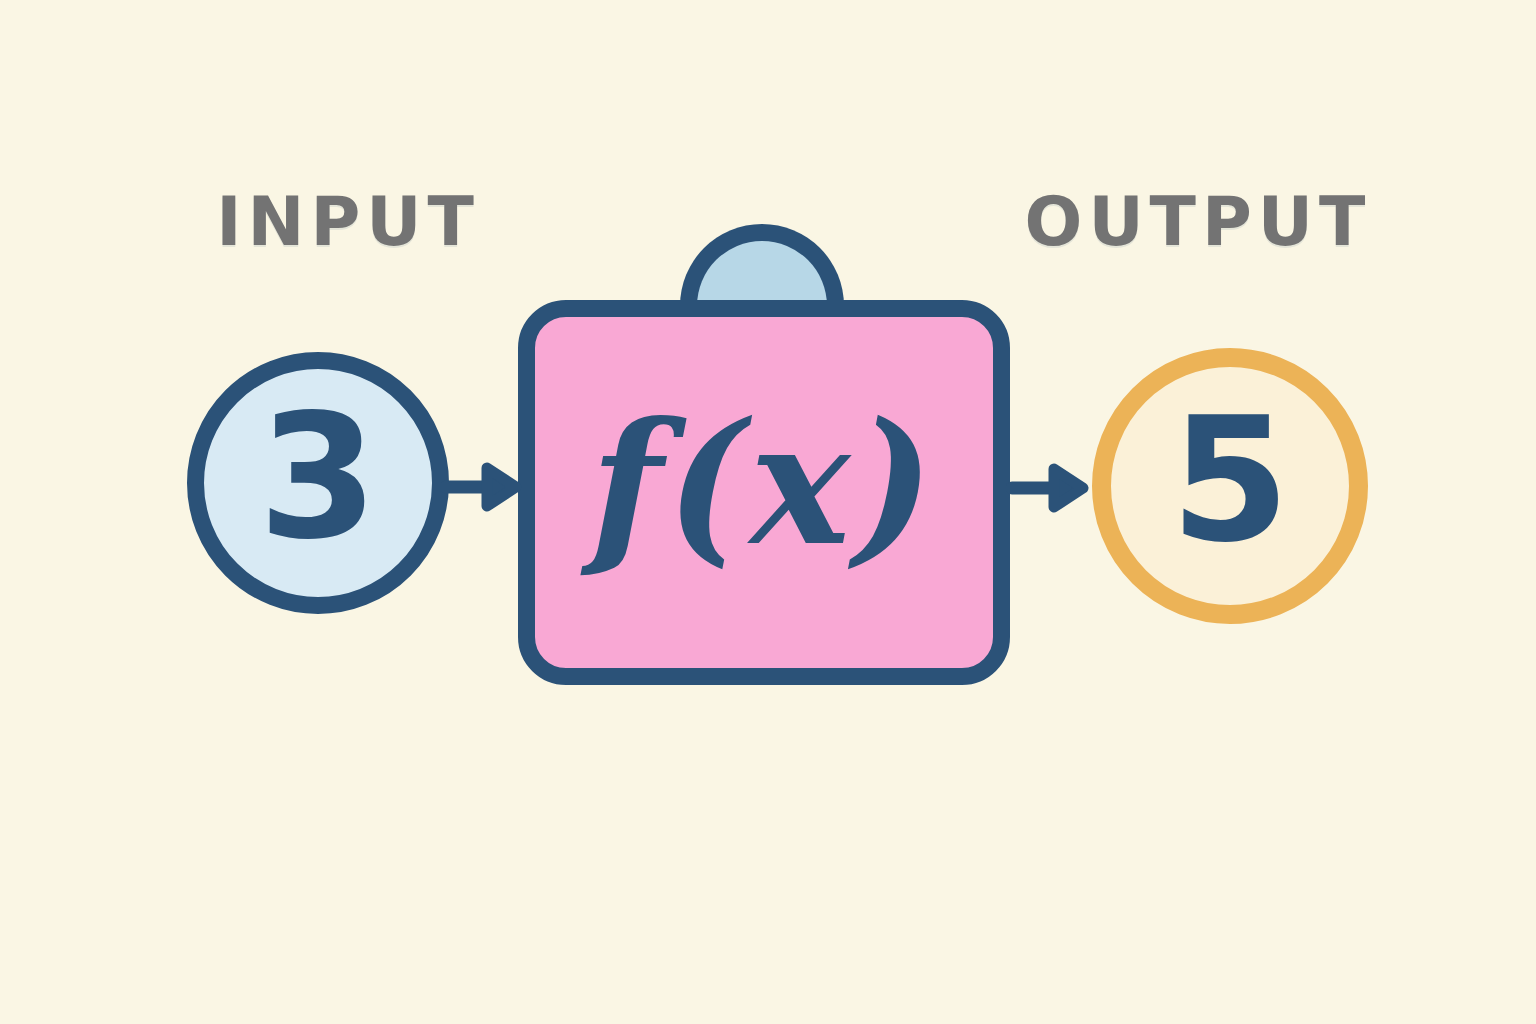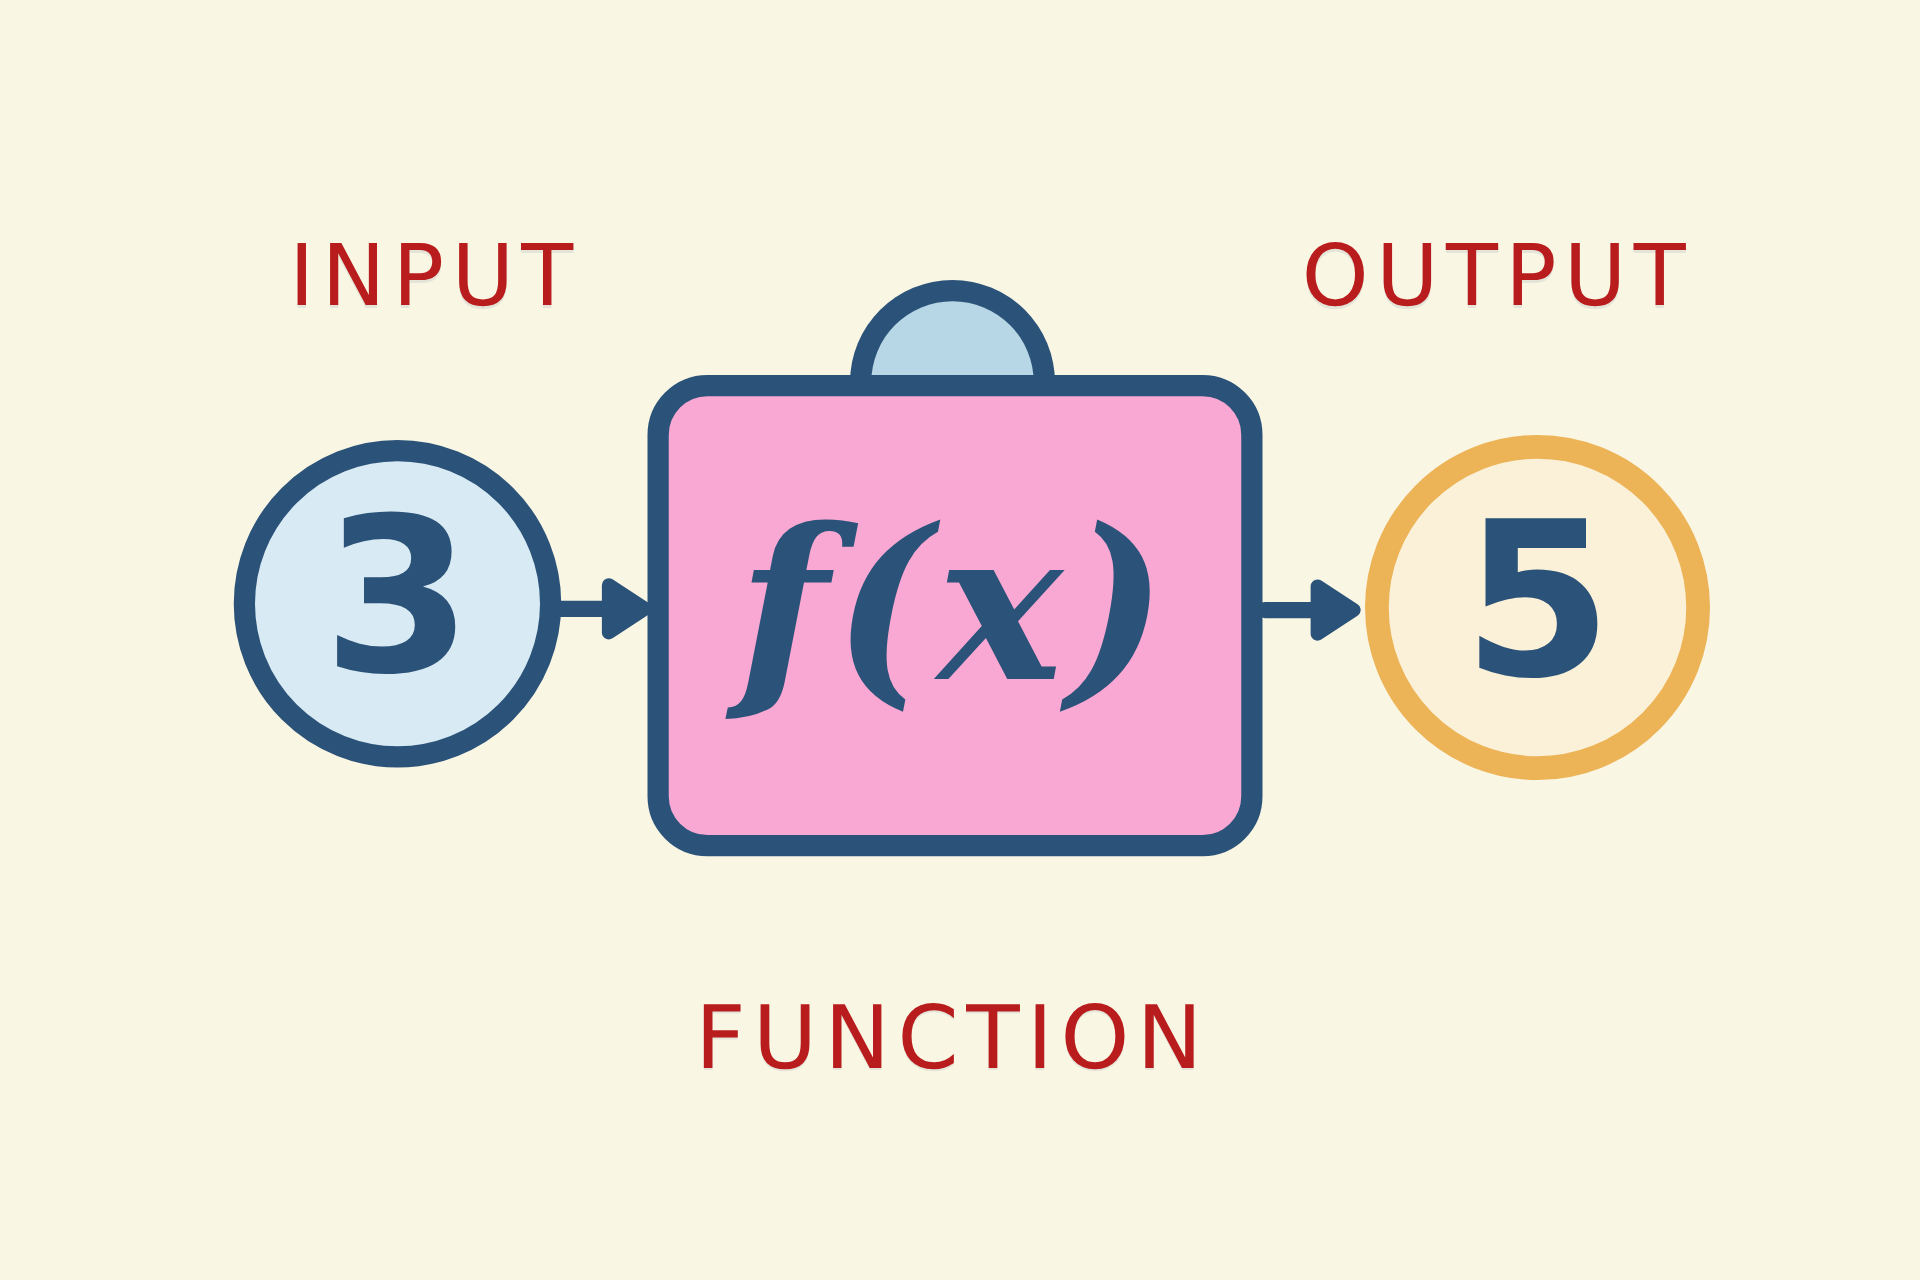--- a/index.html
+++ b/index.html
@@ -7,24 +7,24 @@
     position:relative;
     width:1536px;height:1024px;
     background:#FAF6E4;
     overflow:hidden;
     font-family:"DejaVu Sans","Liberation Sans",sans-serif;
   }
   .big-label{
     position:absolute;
     transform:translateX(-50%);
     font-size:68px;
-    font-weight:normal;
+    font-weight:bold;
     letter-spacing:6px;
     line-height:1;
-    color:#b91c1c;
+    color:#737373;
     white-space:nowrap;
     text-shadow:0 2px 0 rgba(43,82,120,0.10);
   }
   .label-input{left:348px;top:188px;}
   .label-output{left:1198px;top:188px;}
   .label-function{left:762px;top:795px;font-size:70px;}
 
   .node-circle{
     position:absolute;
     box-sizing:border-box;
@@ -115,15 +115,14 @@
 
   <svg class="arrow arrow-2" width="84" height="64" viewBox="0 0 84 64">
     <line x1="6" y1="32" x2="50" y2="32" stroke="#2B5278" stroke-width="13" stroke-linecap="round"></line>
     <path d="M 48 13 L 77 32 L 48 51 Z" fill="#2B5278" stroke="#2B5278" stroke-width="11" stroke-linejoin="round" stroke-linecap="round"></path>
   </svg>
 
   <div class="node-circle output-circle">
     <span class="node-value">5</span>
   </div>
 
-  <div class="big-label label-function">FUNCTION</div>
 
 </div>
 
 </body></html>

